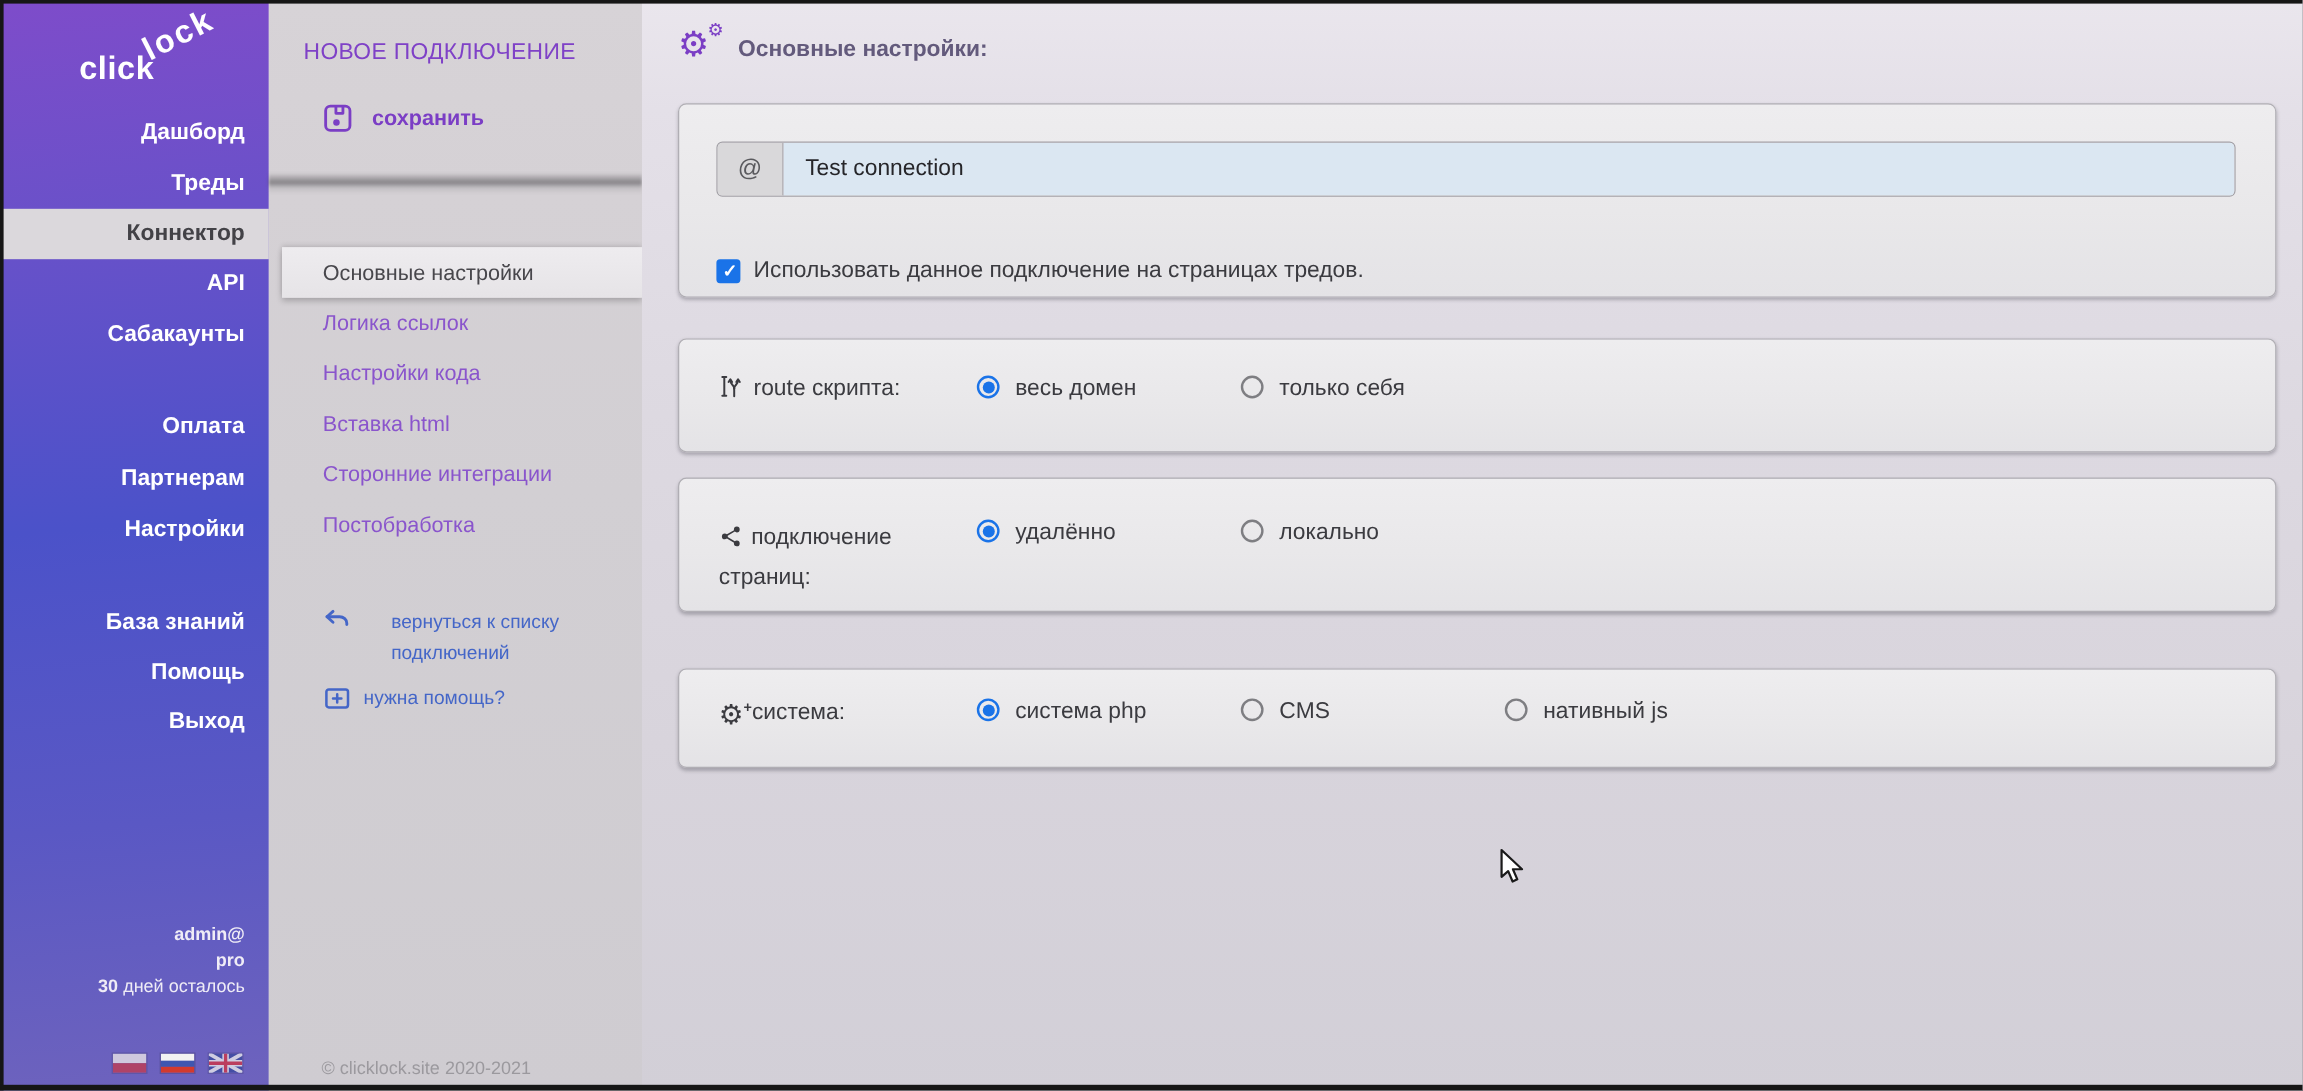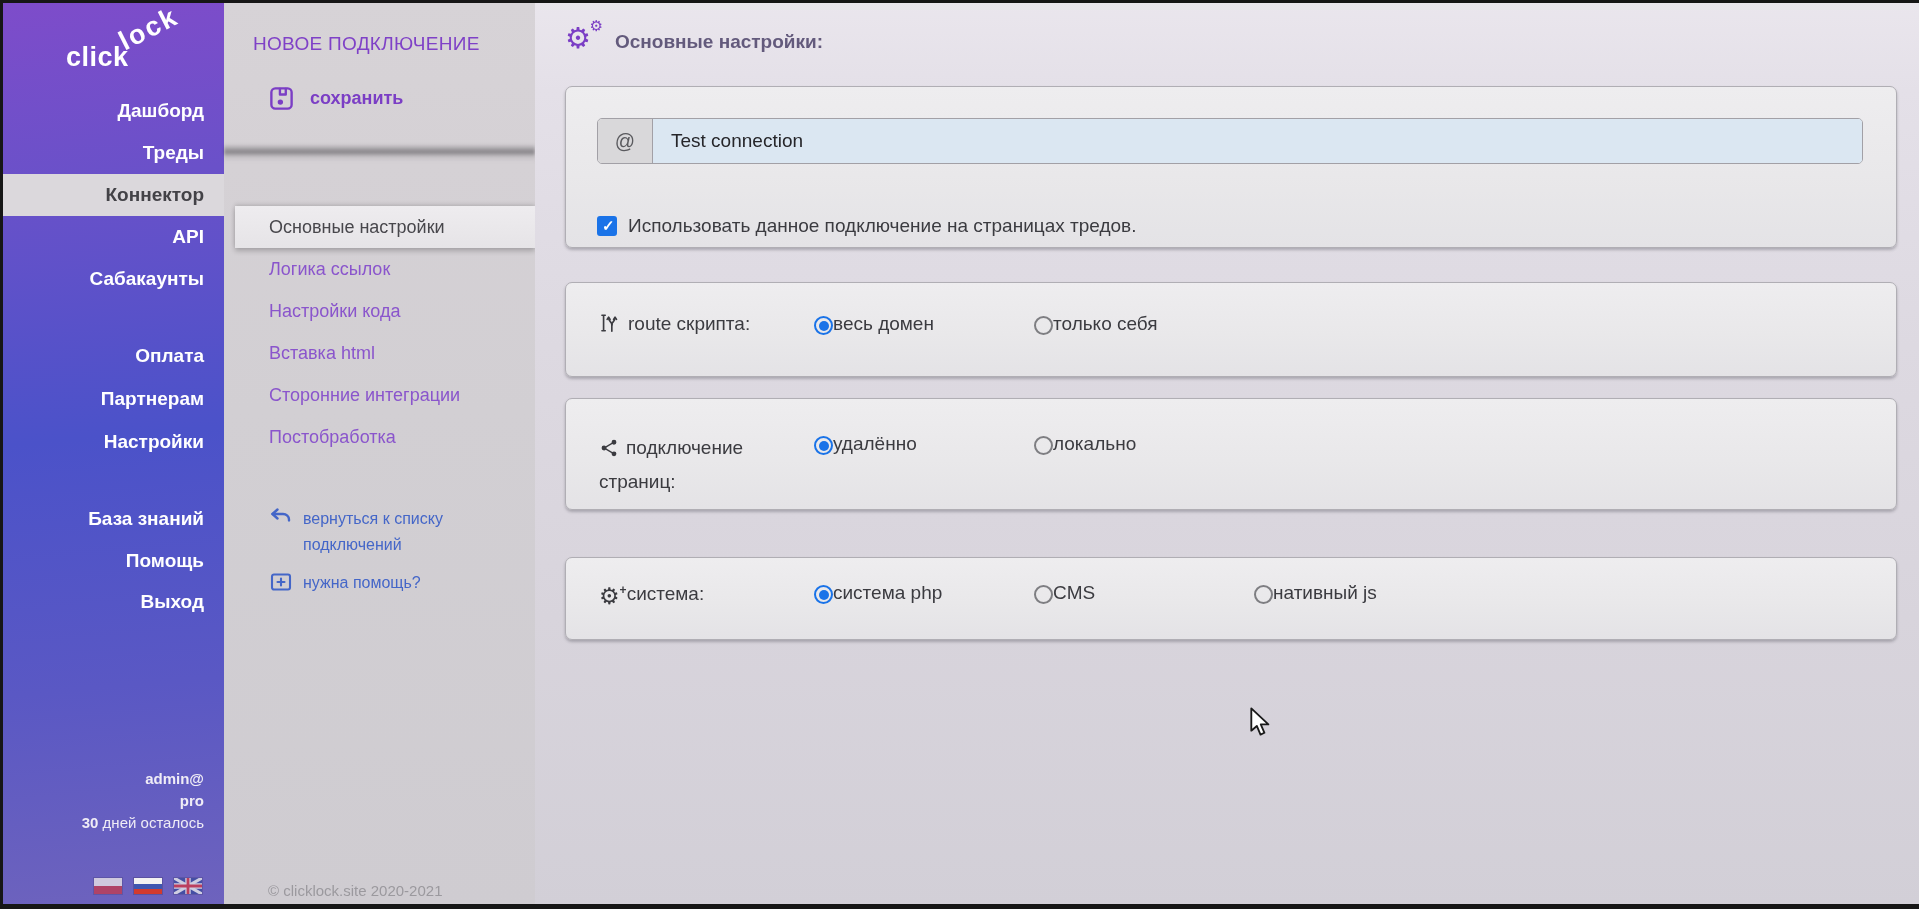--- a/index.html
+++ b/index.html
@@ -37,21 +37,21 @@
             color:#7b3ec5;font-weight:700;font-size:18px;}
   .panel-divider{position:absolute;left:0;top:144px;width:100%;height:18px;filter:blur(1.5px);
     background:linear-gradient(180deg,rgba(0,0,0,0) 0%,rgba(55,53,58,.5) 45%,rgba(120,118,122,.18) 70%,rgba(0,0,0,0) 100%);}
   .pm-item{position:absolute;left:0;right:0;height:42px;display:flex;align-items:center;
            padding-left:34px;color:#8a55cc;font-size:18px;cursor:pointer;margin-left:11px;}
   .pm-item.on{background:linear-gradient(180deg,#eeecef 0%,#e6e4e7 100%);color:#48474c;font-weight:500;
               box-shadow:0 3px 5px rgba(0,0,0,.22),0 -2px 4px rgba(0,0,0,.12);}
   .pm-0{top:206px}.pm-1{top:248px}.pm-2{top:290px}.pm-3{top:332px}.pm-4{top:374px}.pm-5{top:416px}
   .panel-link{position:absolute;display:flex;gap:11px;color:#4466c8;font-size:16px;line-height:26px;cursor:pointer;}
   .link-back{left:46px;top:506px;}
-  .link-back .link-text{width:172px;}
+  .link-back .link-text{width:172px;margin-left:23px;}
   .link-help{left:46px;top:570px;}
   .panel-link .lnk-icon{flex:0 0 auto;margin-top:2px;}
   .panel-copy{position:absolute;left:44px;top:882px;color:#9b999e;font-size:15px;}
 
   
   .content{position:absolute;left:535px;top:0;right:0;bottom:0;
     background:linear-gradient(180deg,#eae6ed 0%,#e4e0e8 10%,#ddd9e1 38%,#d8d4dc 68%,#d2cfd7 100%);}
   .main-header{position:absolute;left:30px;top:26px;display:flex;align-items:center;gap:18px;}
   .gears{position:relative;width:32px;height:32px;color:#7b3ec5;}
   .gear-big{position:absolute;left:0;top:-4px;font-size:29px;line-height:32px;}
@@ -78,21 +78,21 @@
   .cb.on{background:#1a73e8;border-color:#1a73e8;}
   .cb.on::after{content:"✓";position:absolute;left:3px;top:-1px;color:#fff;font-size:15px;font-weight:700;}
   .cb-label{font-size:19px;color:#3b3b40;}
 
   .card-label{position:absolute;left:33px;color:#3b3b40;font-size:19px;line-height:30px;}
   .card-label .ic{display:inline-block;vertical-align:-4px;margin-right:7px;}
   .lbl-2{top:26px;}
   .lbl-3{top:34px;width:190px;}
   .lbl-4{top:21px;}
 
-  .radio-row{position:absolute;display:flex;align-items:flex-end;cursor:pointer;}
+  .radio-row{position:absolute;display:flex;align-items:flex-start;gap:13px;cursor:pointer;}
   .rr-2{top:30px}.rr-3{top:34px}.rr-4{top:24px}
   .rcol1{left:248px}.rcol2{left:468px}.rcol3{left:688px}
   .radio{width:19px;height:19px;border-radius:50%;border:2px solid #7e7e82;box-sizing:border-box;position:relative;background:transparent;}
   .radio.on{border-color:#1a73e8;}
   .radio.on::after{content:"";position:absolute;left:2.5px;top:2.5px;width:10px;height:10px;border-radius:50%;background:#1a73e8;}
   .radio-label{font-size:19px;color:#3b3b40;}
 
   .sys-gear{position:relative;font-size:23px;line-height:23px;color:#3b3b40;}
   .sys-gear .plus{position:absolute;right:-7px;top:-6px;font-size:12px;font-weight:700;}
 

